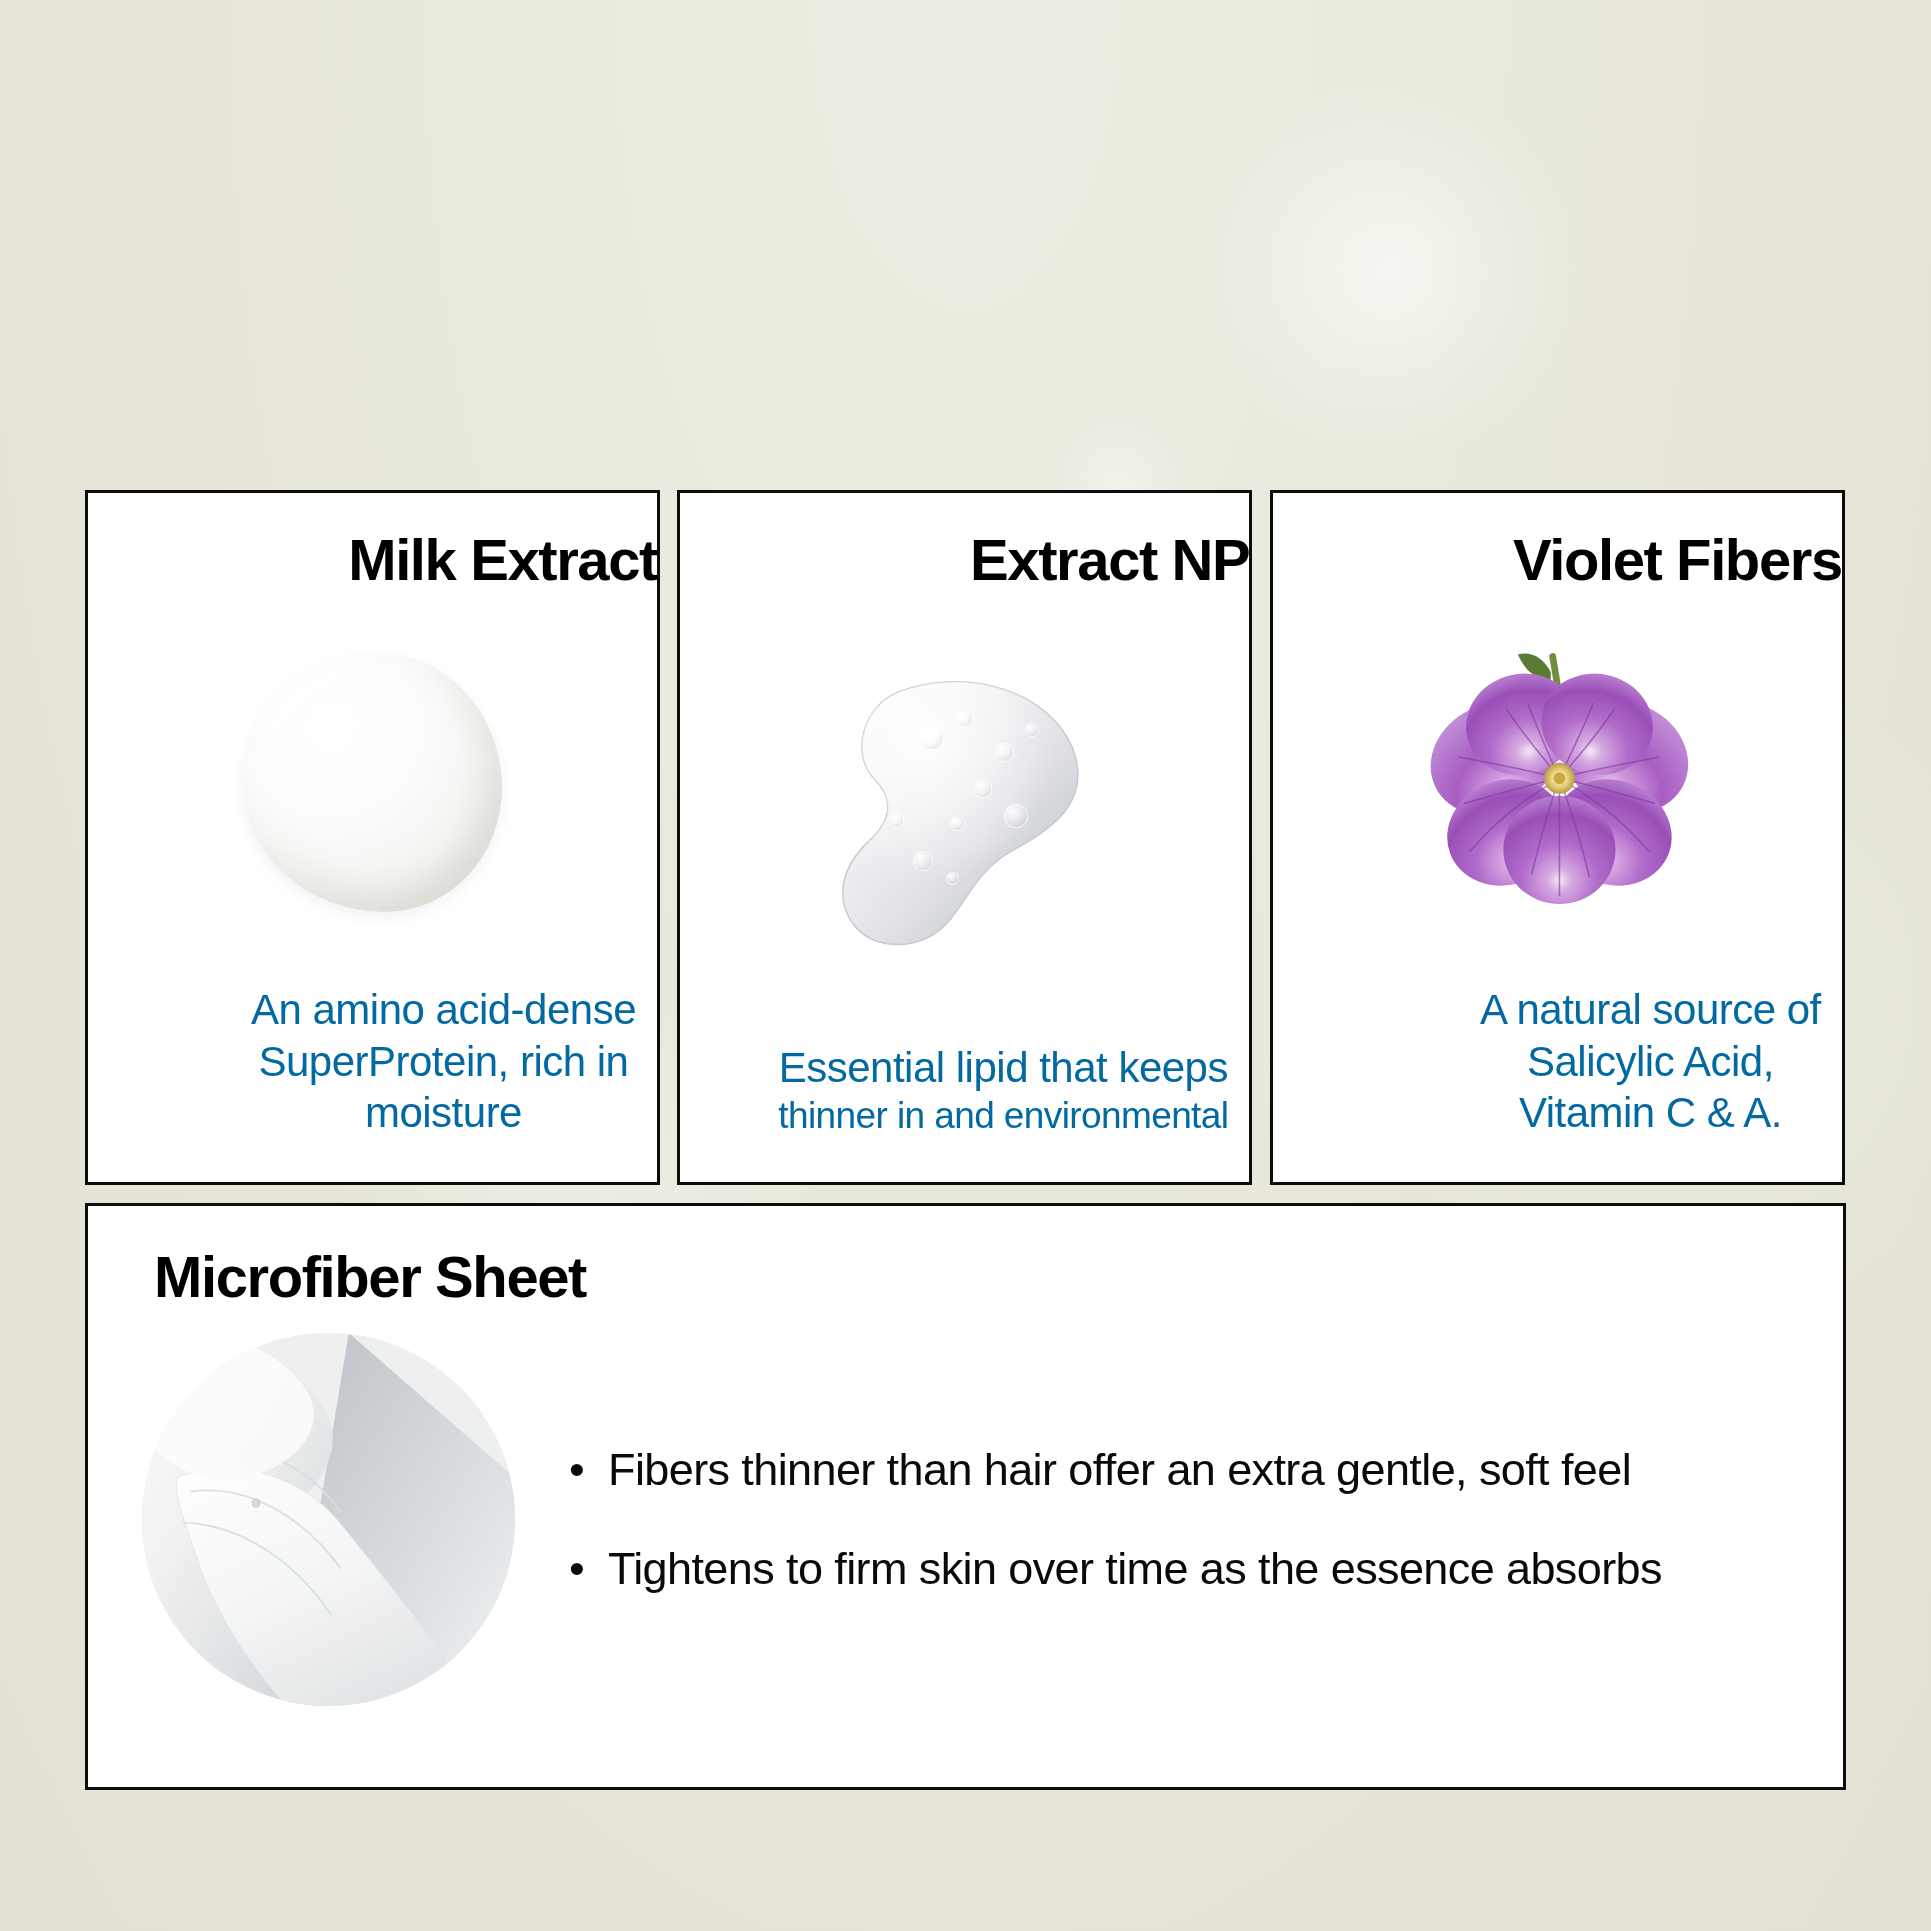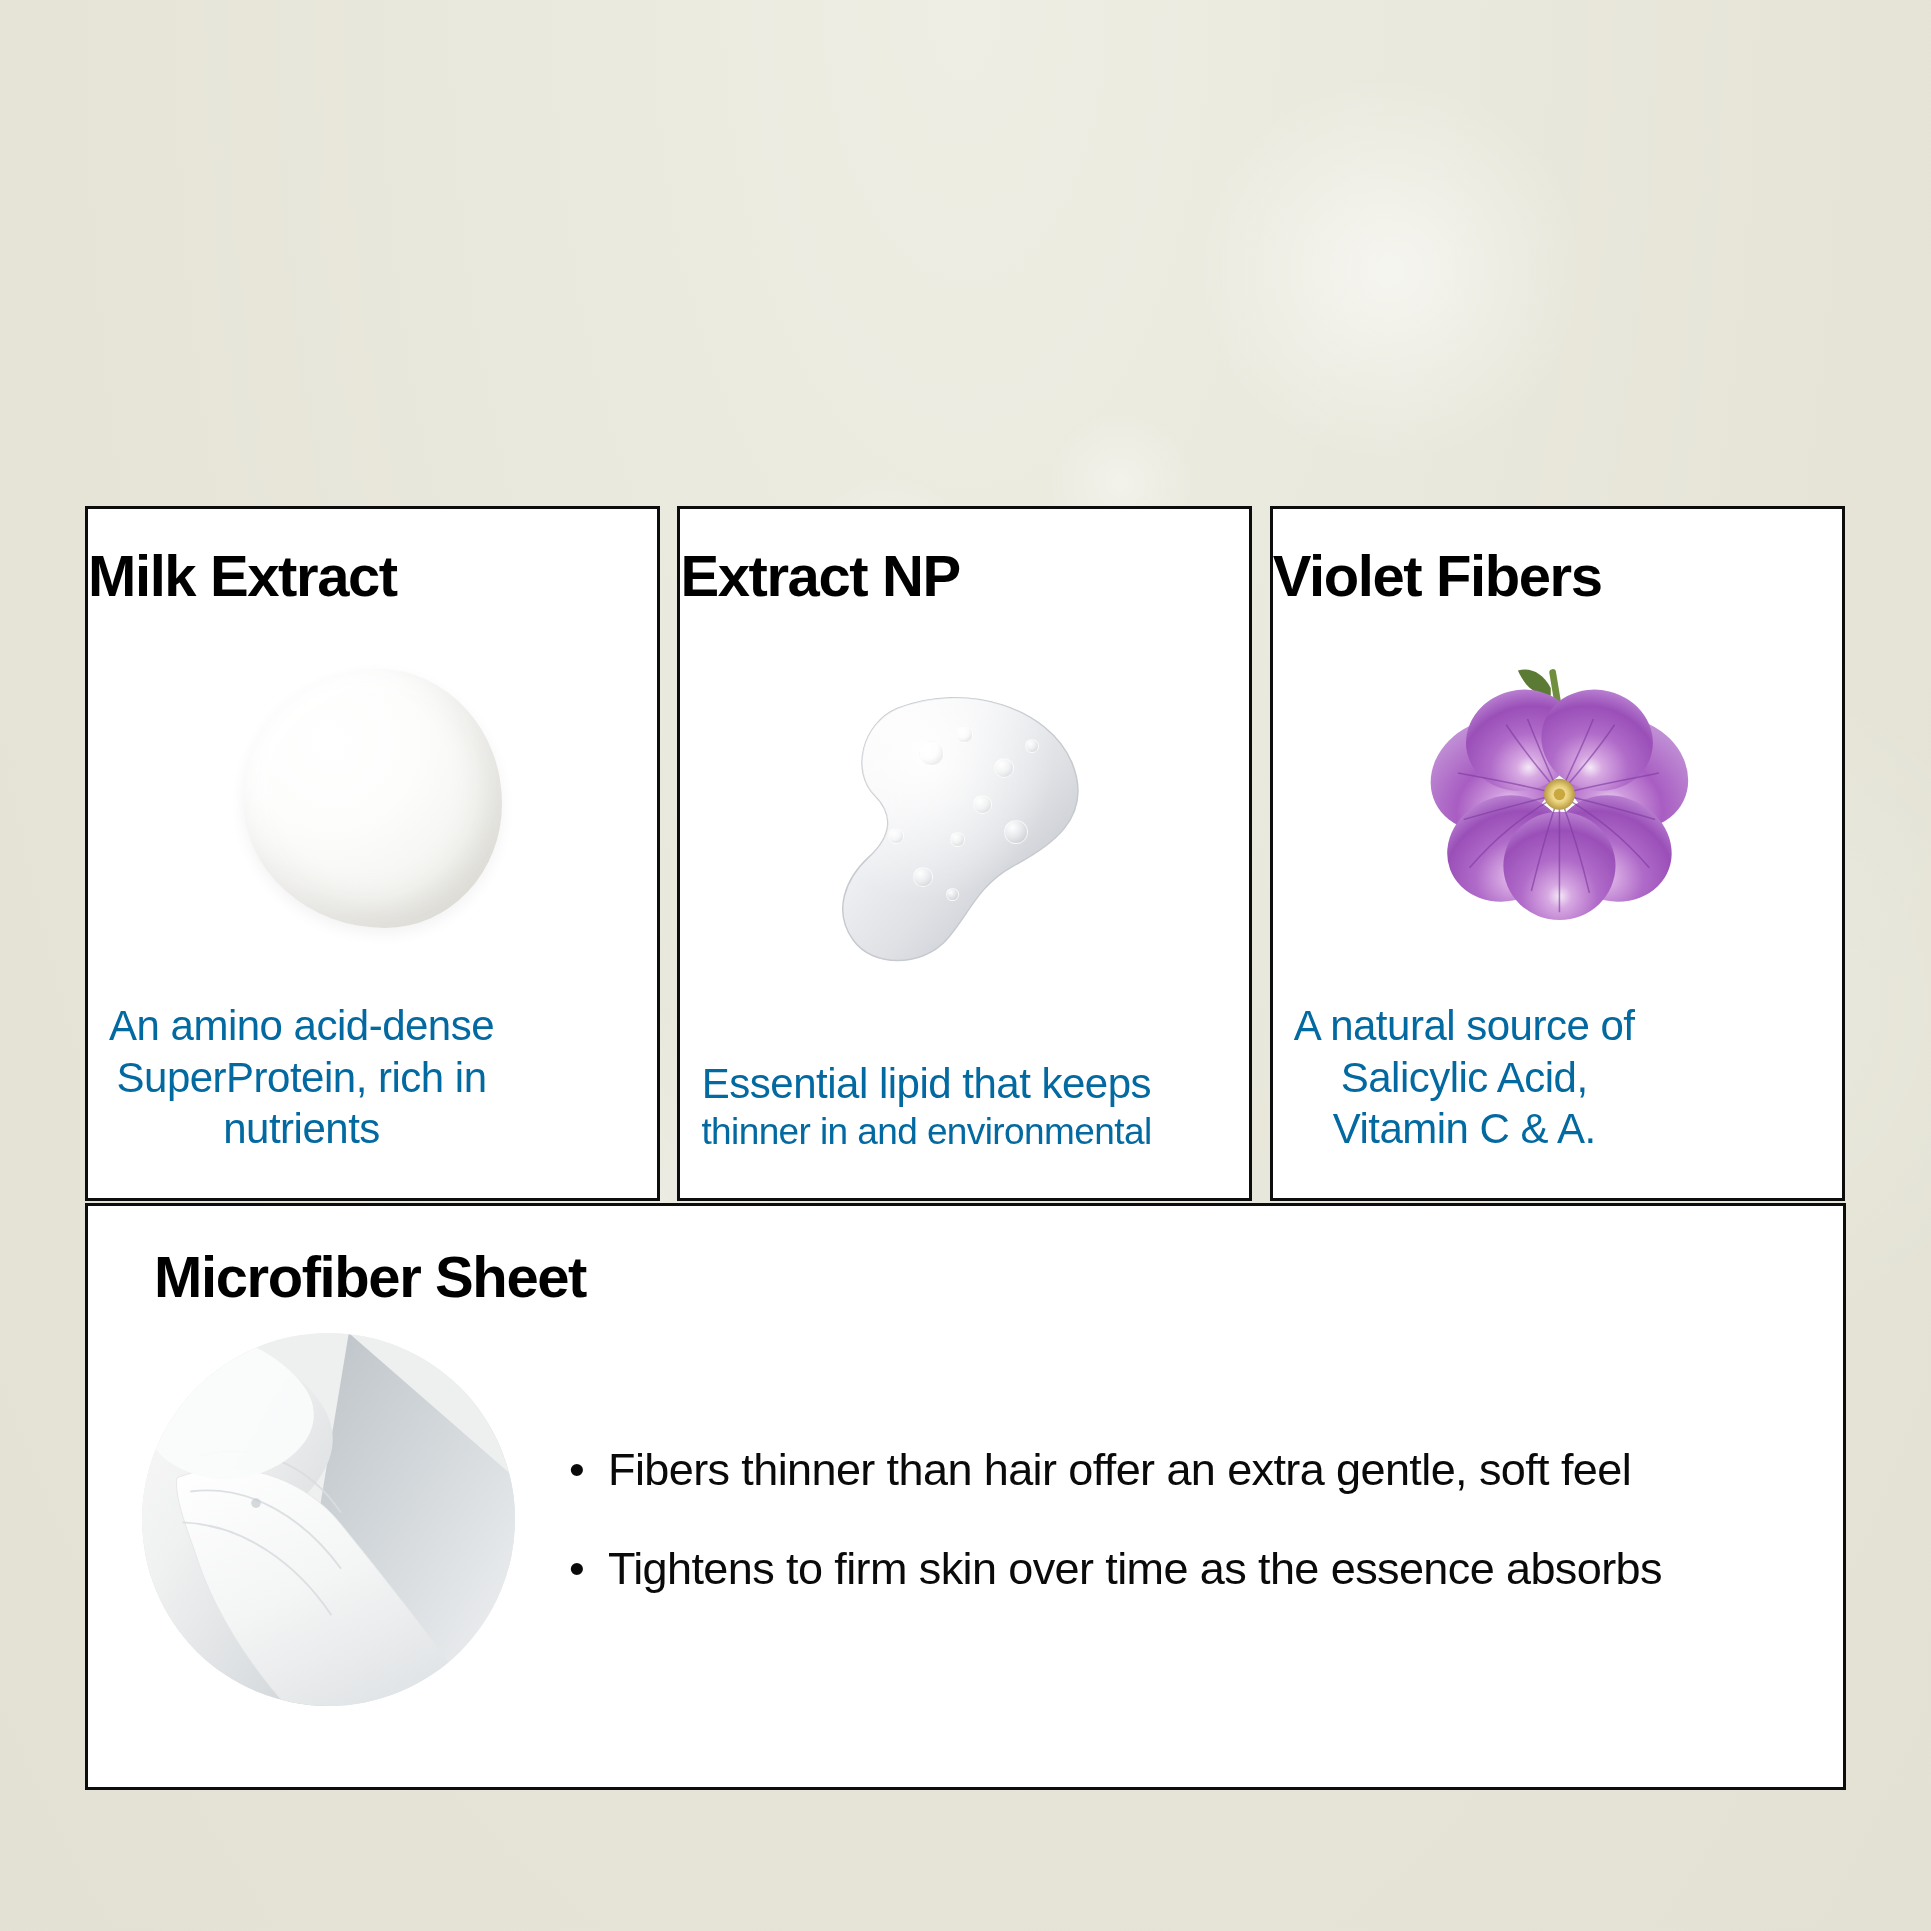--- a/index.html
+++ b/index.html
@@ -55,22 +55,21 @@
     gap: 17.4px;
   }
   .card {
     position: relative;
     width: 575px;
     height: 695px;
     background: #ffffff;
     border: 3.9px solid #0d0d0d;
     display: flex;
     flex-direction: column;
-    align-items: flex-start;
-    margin-top: 16px;
+    align-items: flex-end;
   }
   .card-title {
     font-size: 58px;
     font-weight: 700;
     letter-spacing: -1.4px;
     color: #000;
     margin-top: 37px;
     text-align: center;
     line-height: 1.05;
   }
@@ -188,21 +187,21 @@
   <div class="cards-row">
 
     <div class="card">
       <div class="card-title">Milk Extract</div>
       <div class="card-visual">
         <div class="milk-blob"></div>
       </div>
       <div class="card-desc">
         <span class="ln">An amino acid-dense</span>
         <span class="ln">SuperProtein, rich in</span>
-        <span class="ln">nutrients</span>
+        <span class="ln">moisture</span>
       </div>
     </div>
 
     <div class="card">
       <div class="card-title">Extract NP</div>
       <div class="card-visual">
         <div class="gel-wrap">
           <svg width="319" height="290" viewBox="0 0 330 300" aria-hidden="true">
             <defs>
               <linearGradient id="gelg" x1="0" y1="0" x2="1" y2="1">

